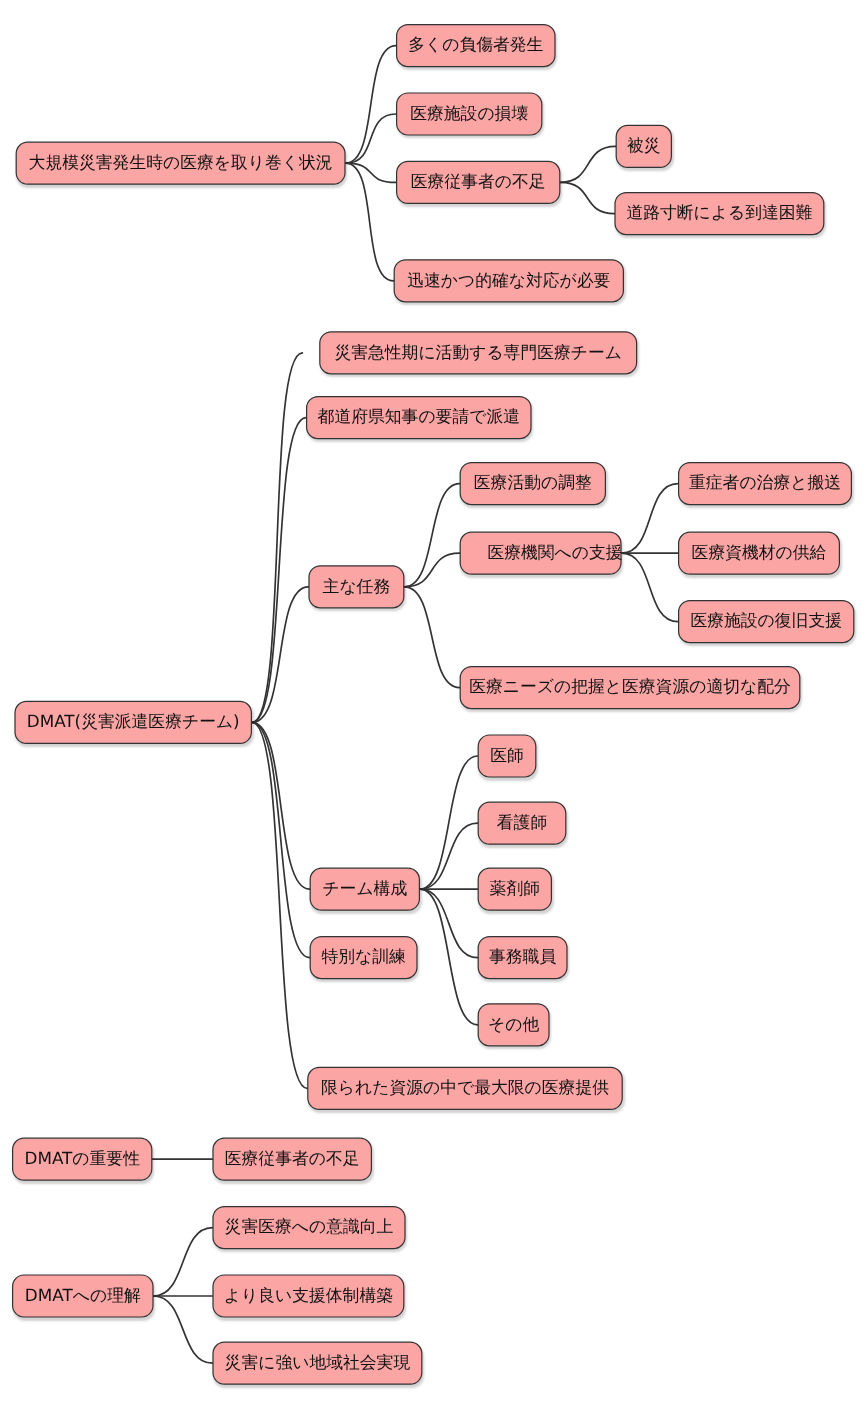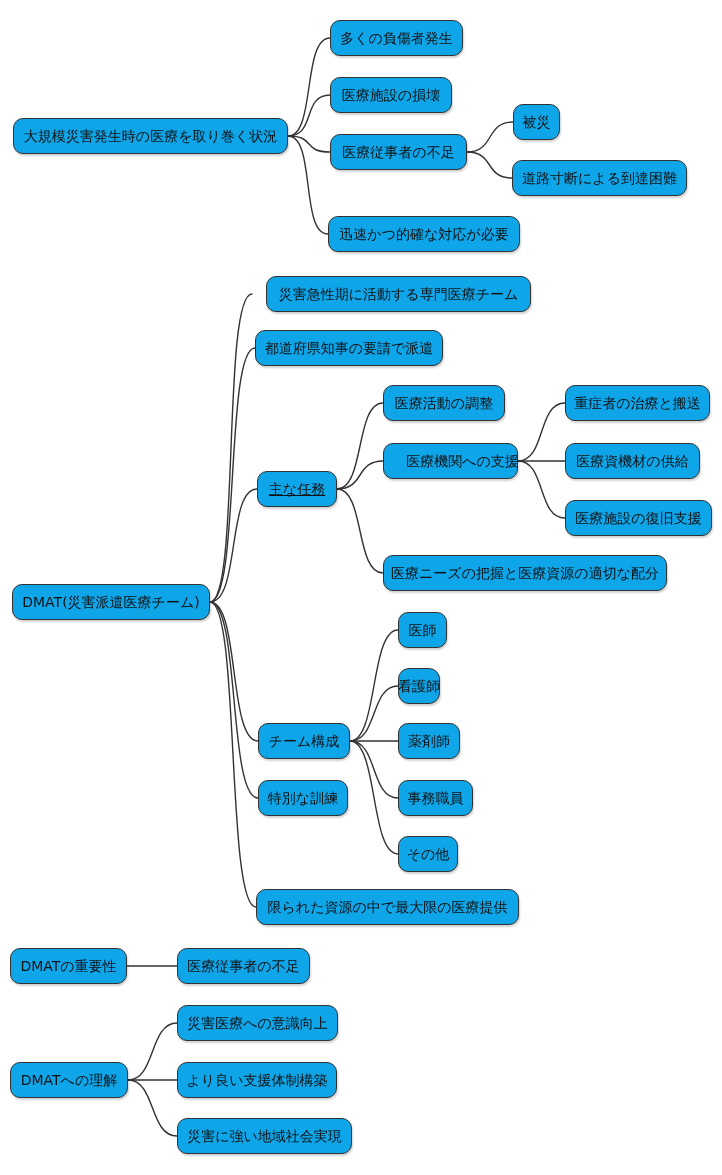--- a/index.html
+++ b/index.html
@@ -23,21 +23,21 @@
   .edge {
     fill: none;
     stroke: #333333;
     stroke-width: 1.4;
     stroke-linecap: round;
   }
   .node {
     position: absolute;
     box-sizing: border-box;
     height: 36px;
-    background: #0ea5e9;
+    background: #fca5a5;
     border: 1.5px solid #333333;
     border-radius: 10px;
     display: flex;
     align-items: center;
     justify-content: center;
     font-size: 14px;
     color: #111111;
     white-space: nowrap;
     line-height: 1;
     box-shadow: 1px 2px 2px rgba(0,0,0,0.18);
@@ -82,30 +82,30 @@
   <div class="node" style="left:330px;top:20px;width:133px;">多くの負傷者発生</div>
   <div class="node" style="left:330px;top:77px;width:122px;">医療施設の損壊</div>
   <div class="node" style="left:330px;top:134px;width:137px;">医療従事者の不足</div>
   <div class="node" style="left:513px;top:104px;width:47px;">被災</div>
   <div class="node" style="left:512px;top:160px;width:175px;">道路寸断による到達困難</div>
   <div class="node" style="left:328px;top:216px;width:192px;">迅速かつ的確な対応が必要</div>
 
   <div class="node" style="left:12px;top:584px;width:198px;">DMAT(災害派遣医療チーム)</div>
   <div class="node" style="left:252px;top:276px;width:265px;margin-left:14px;">災害急性期に活動する専門医療チーム</div>
   <div class="node" style="left:255px;top:330px;width:188px;">都道府県知事の要請で派遣</div>
-  <div class="node" style="left:257px;top:471px;width:80px;text-decoration:underline;">主な任務</div>
+  <div class="node" style="left:257px;top:471px;width:80px;">主な任務</div>
   <div class="node" style="left:383px;top:385px;width:122px;">医療活動の調整</div>
   <div class="node" style="left:383px;top:443px;width:135px;padding-left:24px;">医療機関への支援</div>
   <div class="node" style="left:565px;top:385px;width:145px;">重症者の治療と搬送</div>
   <div class="node" style="left:565px;top:443px;width:135px;">医療資機材の供給</div>
   <div class="node" style="left:565px;top:500px;width:147px;">医療施設の復旧支援</div>
   <div class="node" style="left:383px;top:555px;width:284px;">医療ニーズの把握と医療資源の適切な配分</div>
   <div class="node" style="left:258px;top:723px;width:92px;">チーム構成</div>
   <div class="node" style="left:398px;top:612px;width:49px;">医師</div>
-  <div class="node" style="left:398px;top:668px;width:42px;border-radius:11px;">看護師</div>
+  <div class="node" style="left:398px;top:668px;width:74px;">看護師</div>
   <div class="node" style="left:398px;top:723px;width:62px;">薬剤師</div>
   <div class="node" style="left:398px;top:780px;width:75px;">事務職員</div>
   <div class="node" style="left:398px;top:836px;width:60px;">その他</div>
   <div class="node" style="left:258px;top:780px;width:90px;">特別な訓練</div>
   <div class="node" style="left:256px;top:889px;width:263px;">限られた資源の中で最大限の医療提供</div>
 
   <div class="node" style="left:10px;top:948px;width:117px;">DMATの重要性</div>
   <div class="node" style="left:177px;top:948px;width:133px;">医療従事者の不足</div>
 
   <div class="node" style="left:10px;top:1062px;width:118px;">DMATへの理解</div>

